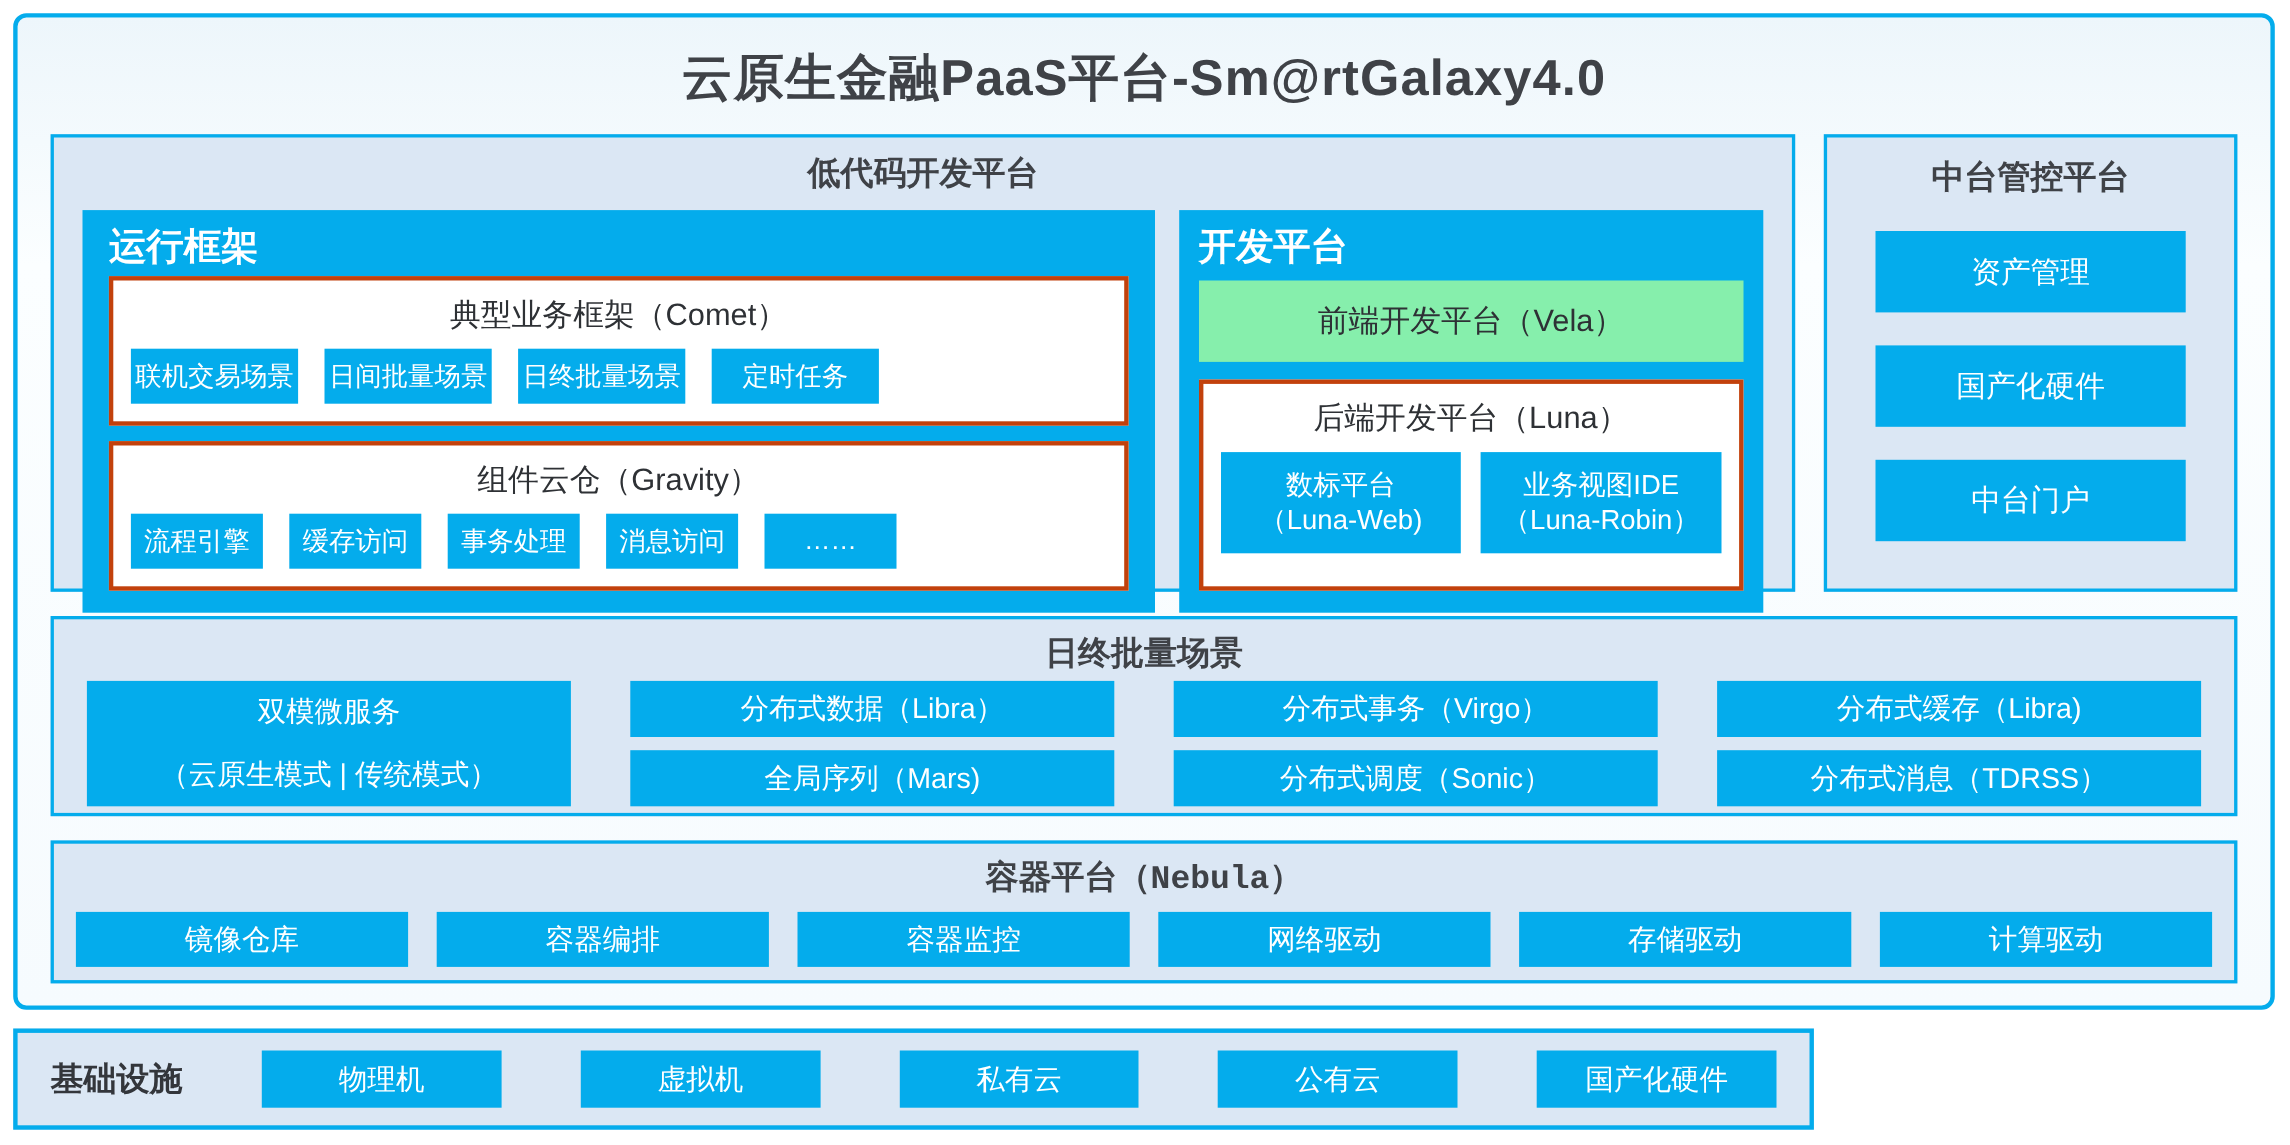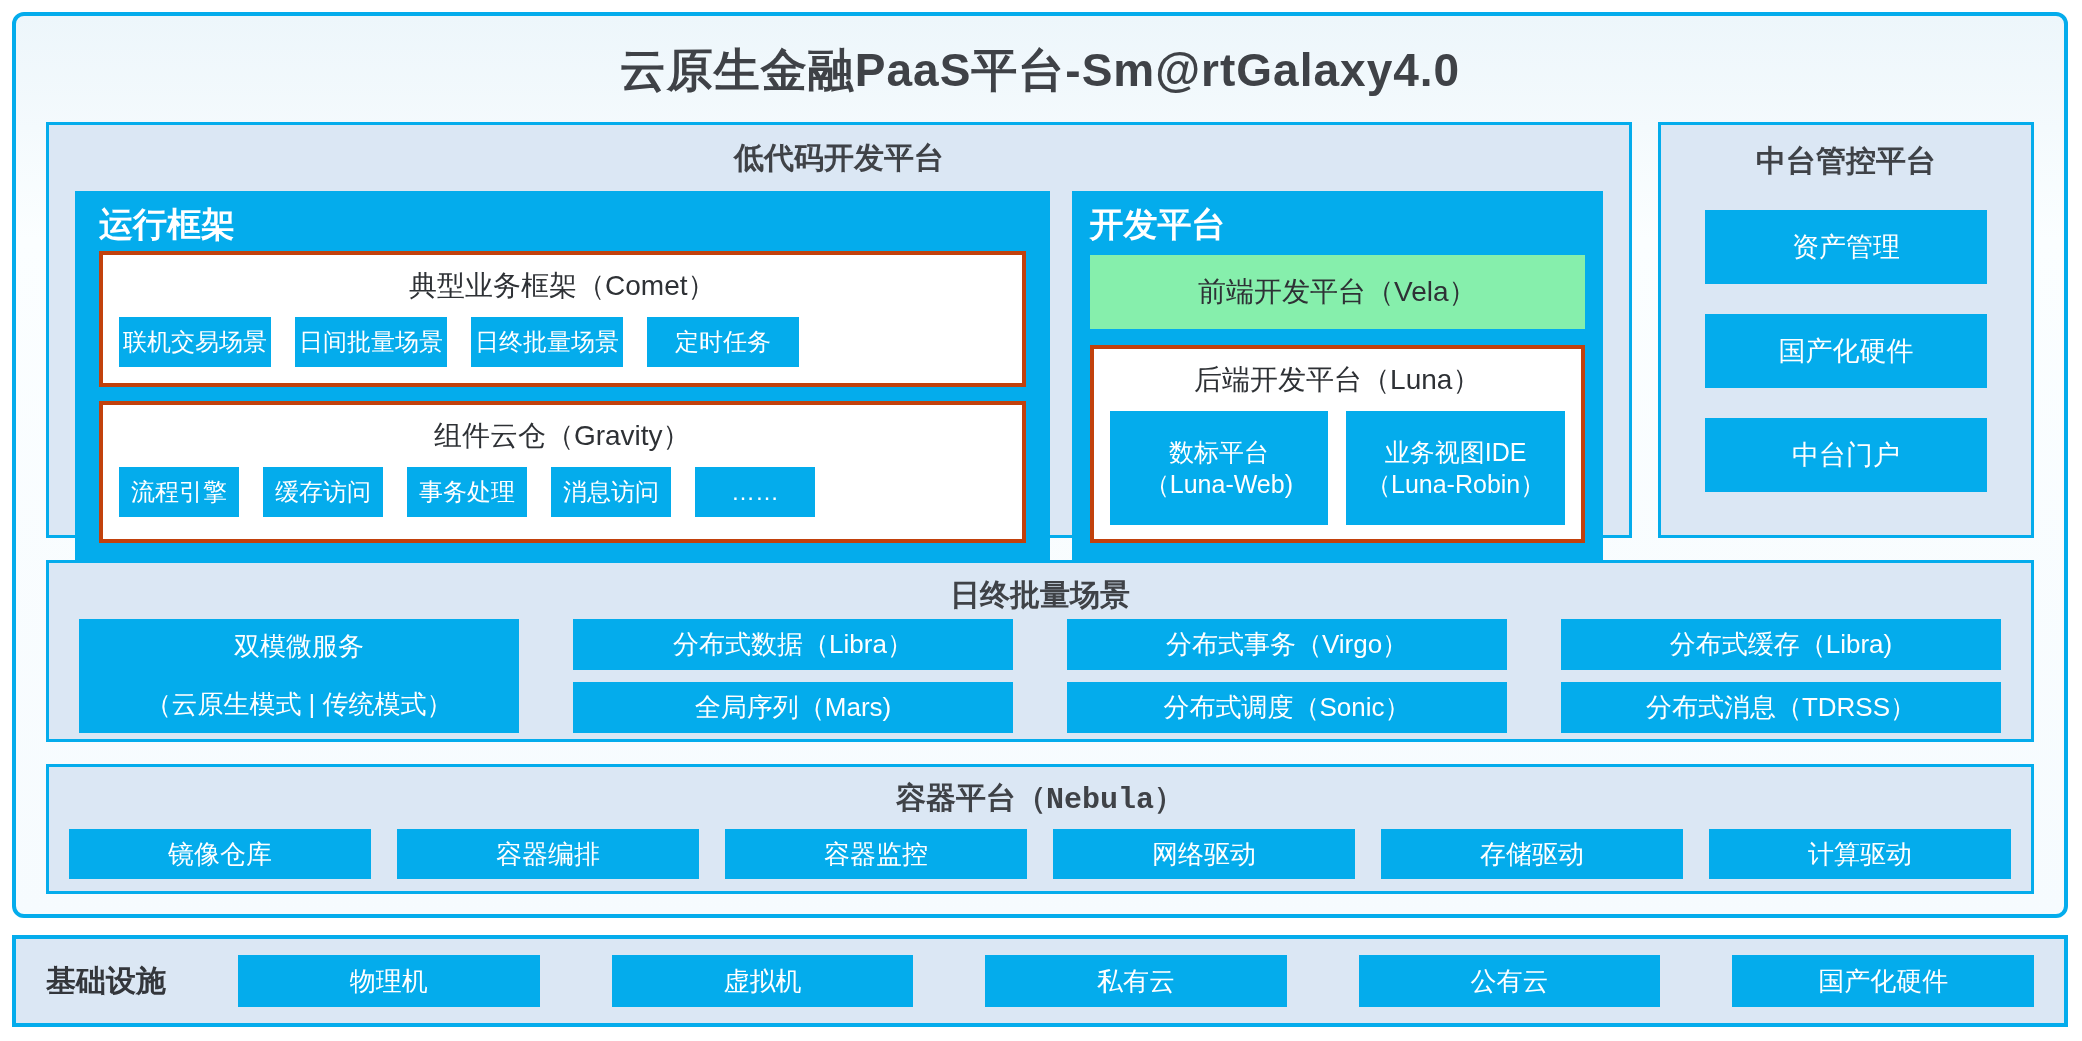--- a/index.html
+++ b/index.html
@@ -15,21 +15,21 @@
   
   .main-frame {
     position: absolute; left: 12px; top: 12px;
     width: 2056px; height: 906px;
     border: 4px solid #04ACEC; border-radius: 12px;
     background: linear-gradient(180deg, #edf6fb 0%, #fbfeff 25%, #f6fbfe 100%);
     padding: 0 30px;
   }
   .infra-frame {
     position: absolute; left: 12px; top: 935px;
-    width: 2056px; height: 92px;
+    width: 1637px; height: 92px;
     border: 4px solid #04ACEC;
     background: #DBE7F4;
     display: flex; align-items: center;
     padding: 0 30px; gap: 72px;
   }
 
   .page-title {
     text-align: center;
     font-size: 46px; font-weight: bold; color: #3F4247;
     padding: 24px 0 20px; letter-spacing: 1px;
@@ -67,21 +67,21 @@
 
   .devplat { flex: 1; padding: 0 18px 20px; }
   .vela-bar {
     background: #86efac; height: 74px; margin-top: 4px;
     display: flex; align-items: center; justify-content: center;
     font-size: 28px; color: #2E3135;
   }
   .luna-box { margin-top: 16px; flex: 1; padding: 4px 16px 14px; display: flex; flex-direction: column; }
   .luna-title { padding: 8px 0 12px; }
   .luna-btn-row { display: flex; gap: 18px; flex: 1; }
-  .btn-2line { flex: 1; height: 114px; flex-direction: column; line-height: 1.3; font-size: 25px; }
+  .btn-2line { flex: 1; height: 92px; flex-direction: column; line-height: 1.3; font-size: 25px; }
 
   .midplat { width: 376px; padding: 16px 44px 0; }
   .midplat-title { margin-bottom: 28px; }
   .midplat .btn { height: 74px; margin-bottom: 30px; font-size: 27px; }
 
   
   .distributed { margin-top: 22px; height: 182px; padding: 0 30px; }
   .distributed-title { padding-top: 8px; height: 52px; line-height: 48px; }
   .dist-grid { display: flex; gap: 54px; margin-top: 4px; }
   .dist-col { flex: 1; display: flex; flex-direction: column; gap: 12px; }

